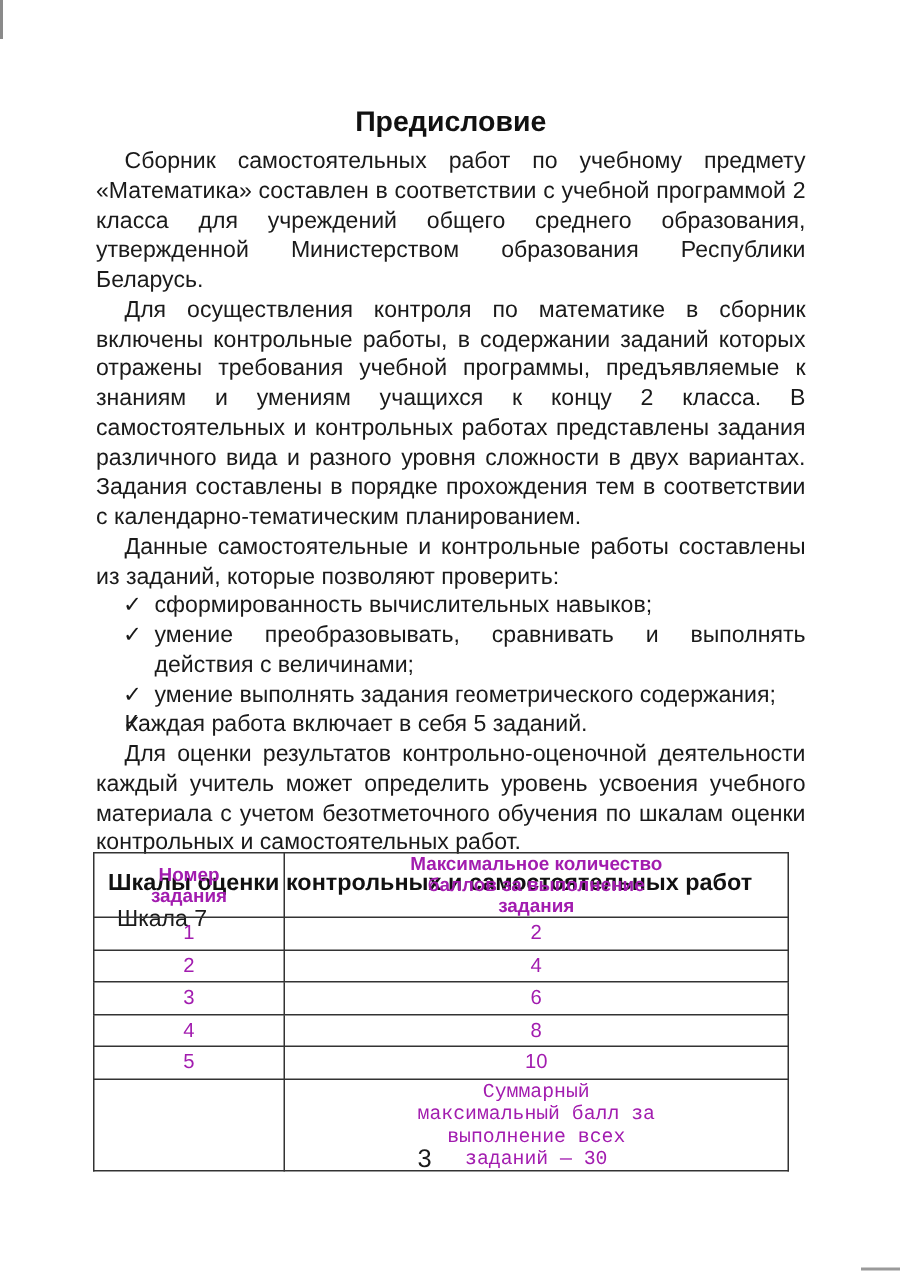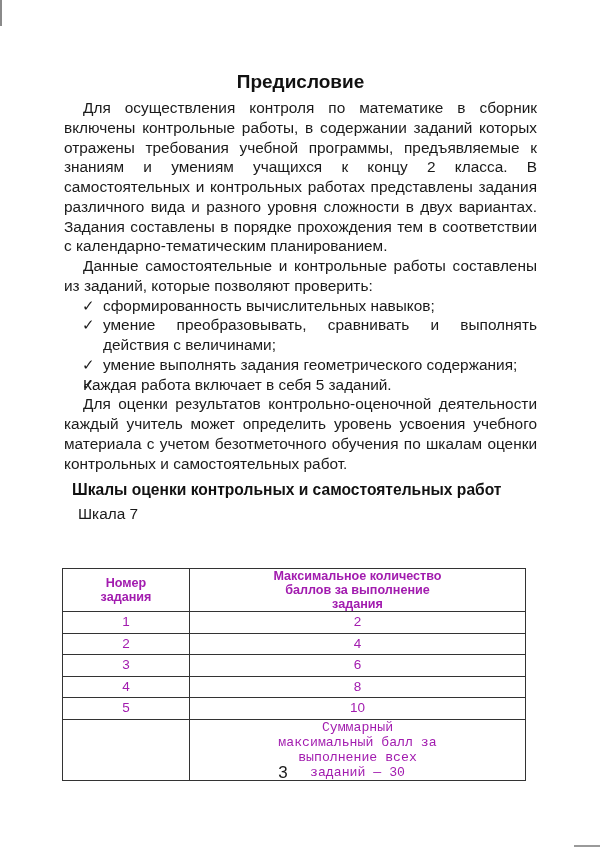--- a/index.html
+++ b/index.html
@@ -29,20 +29,21 @@
 </style>
 </head>
 <body>
 
 <div class="crop-tl"></div>
 <div class="crop-br"></div>
 
 <div class="page">
   <h1>Предисловие</h1>
   <div class="body-text">
+    <p class="para">Сборник самостоятельных работ по учебному предмету «Математика» составлен в соответствии с учебной программой 2 класса для учреждений общего среднего образования, утвержденной Министерством образования Республики Беларусь.</p>
     <p class="para">Для осуществления контроля по математике в сборник включены контрольные работы, в содержании заданий которых отражены требования учебной программы, предъявляемые к знаниям и умениям учащихся к концу 2 класса. В самостоятельных и контрольных работах представлены задания различного вида и разного уровня сложности в двух вариантах. Задания составлены в порядке прохождения тем в соответствии с календарно-тематическим планированием.</p>
     <p class="para">Данные самостоятельные и контрольные работы составлены из заданий, которые позволяют проверить:</p>
     <ul class="check-list">
       <li class="check-item">
         <span class="tick">✓</span>
         <span>сформированность вычислительных навыков;</span>
       </li>
       <li class="check-item">
         <span class="tick">✓</span>
         <span>умение преобразовывать, сравнивать и выполнять действия с величинами;</span>

